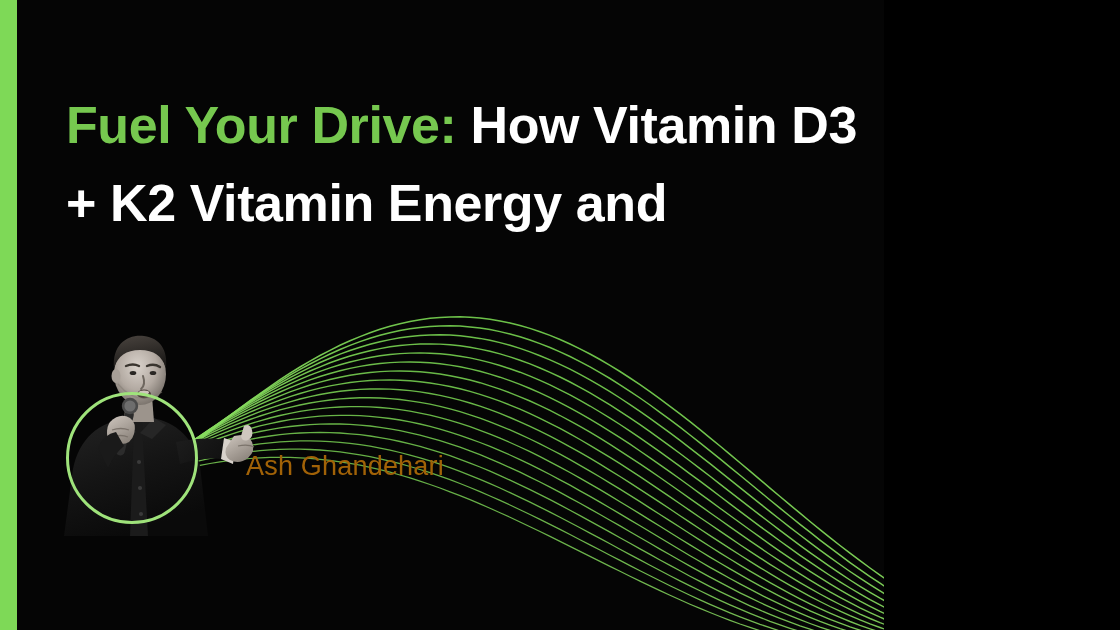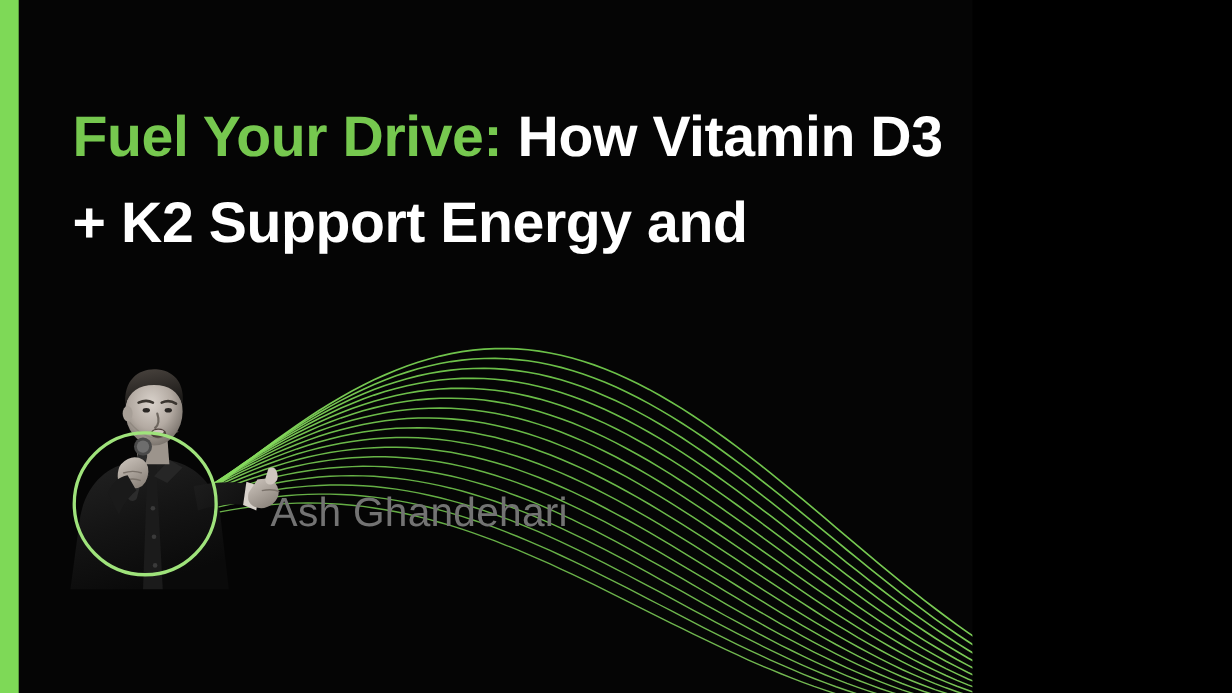--- a/index.html
+++ b/index.html
@@ -82,22 +82,22 @@
     box-sizing:border-box;
     z-index:4;
   }
   #avatar-photo {
     position:absolute;
     left:-18px; top:-66px;
     width:210px; height:210px;
     z-index:3;
   }
   #author-name {
-    color:#737373;
-    font-size:37px;
+    color:#a16207;
+    font-size:27px;
     font-weight:400;
     letter-spacing:0.2px;
     margin-left:48px;
     margin-top:78px;
     white-space:nowrap;
   }
 </style>
 </head>
 <body>
 
@@ -130,21 +130,21 @@
         <path d="M 140.0 473.9 L 150.0 469.3 L 160.0 464.7 L 170.0 460.4 L 180.0 456.3 L 190.0 452.4 L 200.0 448.7 L 210.0 445.2 L 220.0 441.9 L 230.0 439.0 L 240.0 436.2 L 250.0 433.7 L 260.0 431.5 L 270.0 429.6 L 280.0 427.9 L 290.0 426.5 L 300.0 425.5 L 310.0 424.7 L 320.0 424.2 L 330.0 423.9 L 340.0 424.0 L 350.0 424.4 L 360.0 425.1 L 370.0 426.0 L 380.0 427.3 L 390.0 428.8 L 400.0 430.7 L 410.0 432.8 L 420.0 435.1 L 430.0 437.8 L 440.0 440.7 L 450.0 443.8 L 460.0 447.2 L 470.0 450.9 L 480.0 454.7 L 490.0 458.8 L 500.0 463.1 L 510.0 467.6 L 520.0 472.2 L 530.0 477.1 L 540.0 482.0 L 550.0 487.2 L 560.0 492.4 L 570.0 497.8 L 580.0 503.3 L 590.0 508.9 L 600.0 514.5 L 610.0 520.2 L 620.0 525.9 L 630.0 531.7 L 640.0 537.5 L 650.0 543.3 L 660.0 549.1 L 670.0 554.8 L 680.0 560.5 L 690.0 566.1 L 700.0 571.6 L 710.0 577.1 L 720.0 582.4 L 730.0 587.7 L 740.0 592.8 L 750.0 597.7 L 760.0 602.5 L 770.0 607.1 L 780.0 611.5 L 790.0 615.7 L 800.0 619.7 L 810.0 623.5 L 820.0 627.1 L 830.0 630.4 L 840.0 633.5 L 850.0 636.3 L 860.0 638.8 L 870.0 641.1 L 880.0 643.1 L 890.0 644.8 L 900.0 646.2 L 910.0 647.4 L 920.0 648.2 L 930.0 648.8 L 940.0 649.0 L 950.0 648.9 L 960.0 648.6 L 970.0 647.9 L 980.0 647.0 L 990.0 645.7 L 1000.0 644.2 L 1010.0 642.3 L 1020.0 640.2 L 1030.0 637.8 L 1040.0 635.2 L 1050.0 632.2 L 1060.0 629.0 L 1070.0 625.6 L 1080.0 621.9 L 1090.0 618.0 L 1100.0 613.9 L 1110.0 609.5 L 1120.0 605.0 L 1130.0 600.3" stroke-width="1.31" opacity="0.86"></path>
         <path d="M 140.0 475.1 L 150.0 470.8 L 160.0 466.7 L 170.0 462.8 L 180.0 459.0 L 190.0 455.5 L 200.0 452.2 L 210.0 449.1 L 220.0 446.3 L 230.0 443.7 L 240.0 441.4 L 250.0 439.3 L 260.0 437.5 L 270.0 436.0 L 280.0 434.7 L 290.0 433.7 L 300.0 433.0 L 310.0 432.6 L 320.0 432.5 L 330.0 432.6 L 340.0 433.0 L 350.0 433.8 L 360.0 434.7 L 370.0 436.0 L 380.0 437.6 L 390.0 439.4 L 400.0 441.5 L 410.0 443.8 L 420.0 446.4 L 430.0 449.3 L 440.0 452.4 L 450.0 455.7 L 460.0 459.3 L 470.0 463.1 L 480.0 467.0 L 490.0 471.2 L 500.0 475.6 L 510.0 480.1 L 520.0 484.8 L 530.0 489.6 L 540.0 494.6 L 550.0 499.7 L 560.0 504.9 L 570.0 510.2 L 580.0 515.6 L 590.0 521.1 L 600.0 526.6 L 610.0 532.1 L 620.0 537.7 L 630.0 543.3 L 640.0 548.9 L 650.0 554.4 L 660.0 560.0 L 670.0 565.4 L 680.0 570.8 L 690.0 576.2 L 700.0 581.4 L 710.0 586.6 L 720.0 591.6 L 730.0 596.4 L 740.0 601.2 L 750.0 605.8 L 760.0 610.2 L 770.0 614.4 L 780.0 618.4 L 790.0 622.2 L 800.0 625.9 L 810.0 629.2 L 820.0 632.4 L 830.0 635.3 L 840.0 638.0 L 850.0 640.4 L 860.0 642.5 L 870.0 644.4 L 880.0 646.0 L 890.0 647.3 L 900.0 648.3 L 910.0 649.1 L 920.0 649.5 L 930.0 649.7 L 940.0 649.6 L 950.0 649.2 L 960.0 648.5 L 970.0 647.5 L 980.0 646.2 L 990.0 644.7 L 1000.0 642.9 L 1010.0 640.8 L 1020.0 638.4 L 1030.0 635.8 L 1040.0 632.9 L 1050.0 629.8 L 1060.0 626.4 L 1070.0 622.8 L 1080.0 619.0 L 1090.0 614.9 L 1100.0 610.7 L 1110.0 606.3 L 1120.0 601.7 L 1130.0 596.9" stroke-width="1.30" opacity="0.85"></path>
         <path d="M 140.0 476.8 L 150.0 472.8 L 160.0 469.1 L 170.0 465.6 L 180.0 462.2 L 190.0 459.1 L 200.0 456.2 L 210.0 453.5 L 220.0 451.1 L 230.0 448.9 L 240.0 447.0 L 250.0 445.3 L 260.0 443.9 L 270.0 442.8 L 280.0 441.9 L 290.0 441.3 L 300.0 440.9 L 310.0 440.9 L 320.0 441.1 L 330.0 441.6 L 340.0 442.3 L 350.0 443.4 L 360.0 444.7 L 370.0 446.2 L 380.0 448.1 L 390.0 450.2 L 400.0 452.5 L 410.0 455.1 L 420.0 457.9 L 430.0 460.9 L 440.0 464.2 L 450.0 467.7 L 460.0 471.4 L 470.0 475.3 L 480.0 479.4 L 490.0 483.6 L 500.0 488.0 L 510.0 492.6 L 520.0 497.3 L 530.0 502.1 L 540.0 507.1 L 550.0 512.1 L 560.0 517.3 L 570.0 522.5 L 580.0 527.8 L 590.0 533.1 L 600.0 538.4 L 610.0 543.8 L 620.0 549.2 L 630.0 554.6 L 640.0 559.9 L 650.0 565.3 L 660.0 570.5 L 670.0 575.7 L 680.0 580.9 L 690.0 585.9 L 700.0 590.8 L 710.0 595.6 L 720.0 600.3 L 730.0 604.8 L 740.0 609.2 L 750.0 613.4 L 760.0 617.4 L 770.0 621.3 L 780.0 624.9 L 790.0 628.3 L 800.0 631.5 L 810.0 634.5 L 820.0 637.3 L 830.0 639.8 L 840.0 642.0 L 850.0 644.0 L 860.0 645.8 L 870.0 647.2 L 880.0 648.4 L 890.0 649.4 L 900.0 650.0 L 910.0 650.4 L 920.0 650.5 L 930.0 650.3 L 940.0 649.9 L 950.0 649.1 L 960.0 648.1 L 970.0 646.8 L 980.0 645.2 L 990.0 643.4 L 1000.0 641.3 L 1010.0 639.0 L 1020.0 636.4 L 1030.0 633.6 L 1040.0 630.5 L 1050.0 627.2 L 1060.0 623.7 L 1070.0 619.9 L 1080.0 616.0 L 1090.0 611.9 L 1100.0 607.6 L 1110.0 603.1 L 1120.0 598.5 L 1130.0 593.7" stroke-width="1.28" opacity="0.84"></path>
         <path d="M 140.0 478.8 L 150.0 475.3 L 160.0 471.9 L 170.0 468.8 L 180.0 465.8 L 190.0 463.1 L 200.0 460.6 L 210.0 458.3 L 220.0 456.3 L 230.0 454.5 L 240.0 453.0 L 250.0 451.7 L 260.0 450.7 L 270.0 449.9 L 280.0 449.4 L 290.0 449.2 L 300.0 449.2 L 310.0 449.5 L 320.0 450.0 L 330.0 450.9 L 340.0 451.9 L 350.0 453.3 L 360.0 454.9 L 370.0 456.7 L 380.0 458.8 L 390.0 461.1 L 400.0 463.7 L 410.0 466.5 L 420.0 469.5 L 430.0 472.7 L 440.0 476.1 L 450.0 479.7 L 460.0 483.5 L 470.0 487.5 L 480.0 491.7 L 490.0 496.0 L 500.0 500.4 L 510.0 505.0 L 520.0 509.7 L 530.0 514.5 L 540.0 519.4 L 550.0 524.4 L 560.0 529.4 L 570.0 534.5 L 580.0 539.7 L 590.0 544.9 L 600.0 550.0 L 610.0 555.2 L 620.0 560.4 L 630.0 565.6 L 640.0 570.7 L 650.0 575.8 L 660.0 580.8 L 670.0 585.7 L 680.0 590.5 L 690.0 595.2 L 700.0 599.8 L 710.0 604.3 L 720.0 608.6 L 730.0 612.8 L 740.0 616.8 L 750.0 620.6 L 760.0 624.3 L 770.0 627.7 L 780.0 631.0 L 790.0 634.0 L 800.0 636.8 L 810.0 639.4 L 820.0 641.7 L 830.0 643.8 L 840.0 645.7 L 850.0 647.3 L 860.0 648.6 L 870.0 649.7 L 880.0 650.5 L 890.0 651.1 L 900.0 651.4 L 910.0 651.4 L 920.0 651.1 L 930.0 650.6 L 940.0 649.8 L 950.0 648.8 L 960.0 647.5 L 970.0 645.9 L 980.0 644.0 L 990.0 642.0 L 1000.0 639.6 L 1010.0 637.1 L 1020.0 634.3 L 1030.0 631.2 L 1040.0 628.0 L 1050.0 624.5 L 1060.0 620.9 L 1070.0 617.0 L 1080.0 613.0 L 1090.0 608.8 L 1100.0 604.4 L 1110.0 599.9 L 1120.0 595.3 L 1130.0 590.5" stroke-width="1.27" opacity="0.84"></path>
         <path d="M 140.0 481.3 L 150.0 478.1 L 160.0 475.2 L 170.0 472.4 L 180.0 469.8 L 190.0 467.5 L 200.0 465.4 L 210.0 463.5 L 220.0 461.9 L 230.0 460.5 L 240.0 459.4 L 250.0 458.5 L 260.0 457.8 L 270.0 457.4 L 280.0 457.3 L 290.0 457.4 L 300.0 457.8 L 310.0 458.4 L 320.0 459.3 L 330.0 460.4 L 340.0 461.8 L 350.0 463.4 L 360.0 465.2 L 370.0 467.3 L 380.0 469.7 L 390.0 472.2 L 400.0 475.0 L 410.0 477.9 L 420.0 481.1 L 430.0 484.5 L 440.0 488.0 L 450.0 491.8 L 460.0 495.7 L 470.0 499.7 L 480.0 503.9 L 490.0 508.3 L 500.0 512.7 L 510.0 517.3 L 520.0 522.0 L 530.0 526.7 L 540.0 531.5 L 550.0 536.4 L 560.0 541.4 L 570.0 546.4 L 580.0 551.4 L 590.0 556.4 L 600.0 561.4 L 610.0 566.4 L 620.0 571.3 L 630.0 576.2 L 640.0 581.1 L 650.0 585.9 L 660.0 590.6 L 670.0 595.2 L 680.0 599.8 L 690.0 604.2 L 700.0 608.4 L 710.0 612.5 L 720.0 616.5 L 730.0 620.3 L 740.0 624.0 L 750.0 627.4 L 760.0 630.7 L 770.0 633.7 L 780.0 636.6 L 790.0 639.2 L 800.0 641.7 L 810.0 643.8 L 820.0 645.8 L 830.0 647.5 L 840.0 649.0 L 850.0 650.2 L 860.0 651.1 L 870.0 651.8 L 880.0 652.3 L 890.0 652.5 L 900.0 652.4 L 910.0 652.1 L 920.0 651.5 L 930.0 650.6 L 940.0 649.5 L 950.0 648.2 L 960.0 646.6 L 970.0 644.7 L 980.0 642.6 L 990.0 640.3 L 1000.0 637.8 L 1010.0 635.0 L 1020.0 632.0 L 1030.0 628.8 L 1040.0 625.4 L 1050.0 621.8 L 1060.0 618.0 L 1070.0 614.1 L 1080.0 610.0 L 1090.0 605.7 L 1100.0 601.4 L 1110.0 596.8 L 1120.0 592.2 L 1130.0 587.5" stroke-width="1.25" opacity="0.83"></path>
       </g>
   </svg>
 
   <div id="title">
     <div class="title-line"><span class="tl-green">Fuel Your Drive:</span><span class="tl-white"> </span><span class="tl-white">How Vitamin D3</span></div>
-    <div class="title-line tl-white">+ K2 Support Energy and</div>
+    <div class="title-line tl-white">+ K2 Vitamin Energy and</div>
   </div>
 
   <div id="author-block">
 
     <div id="avatar">
       <div id="avatar-clip">
 
         <svg id="avatar-photo" viewBox="0 0 210 210" aria-hidden="true">
           <defs>
             <clipPath id="circMask">

